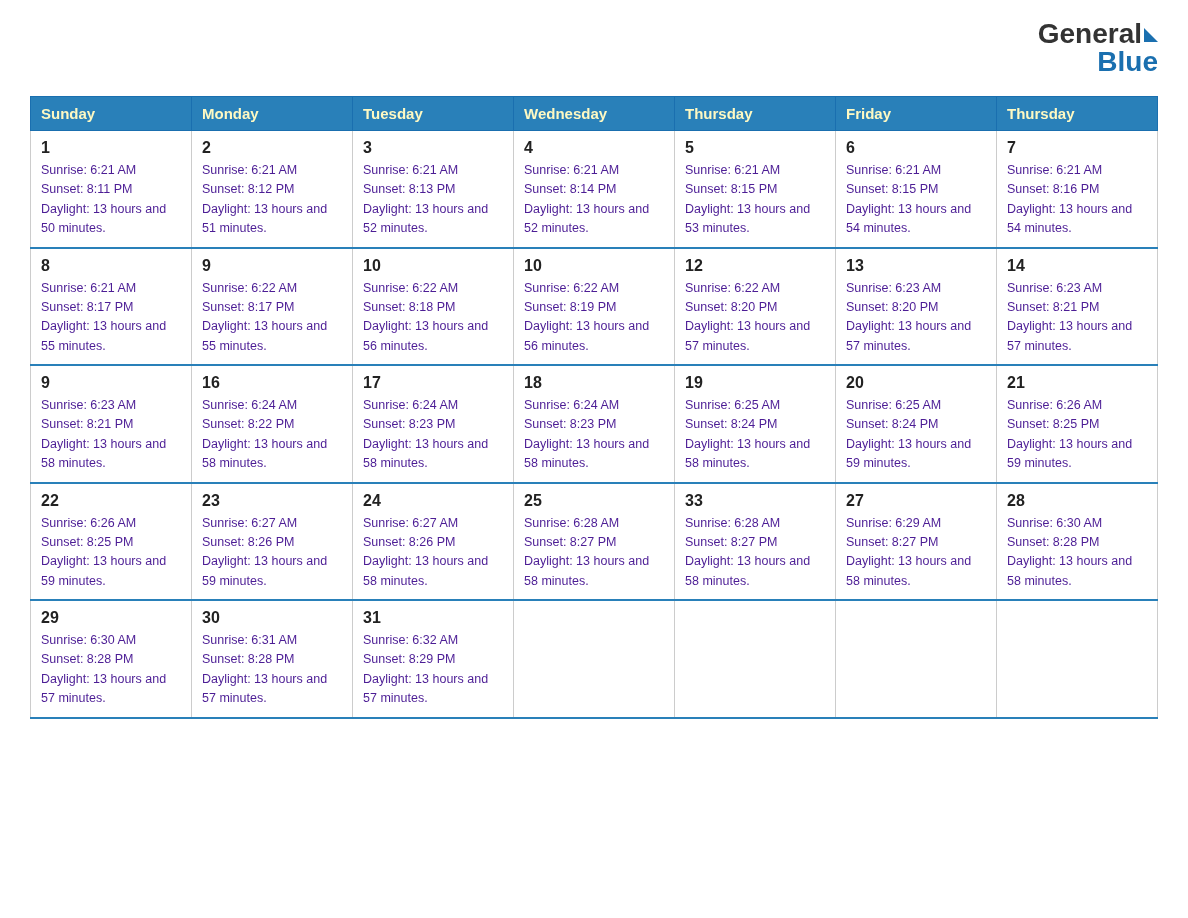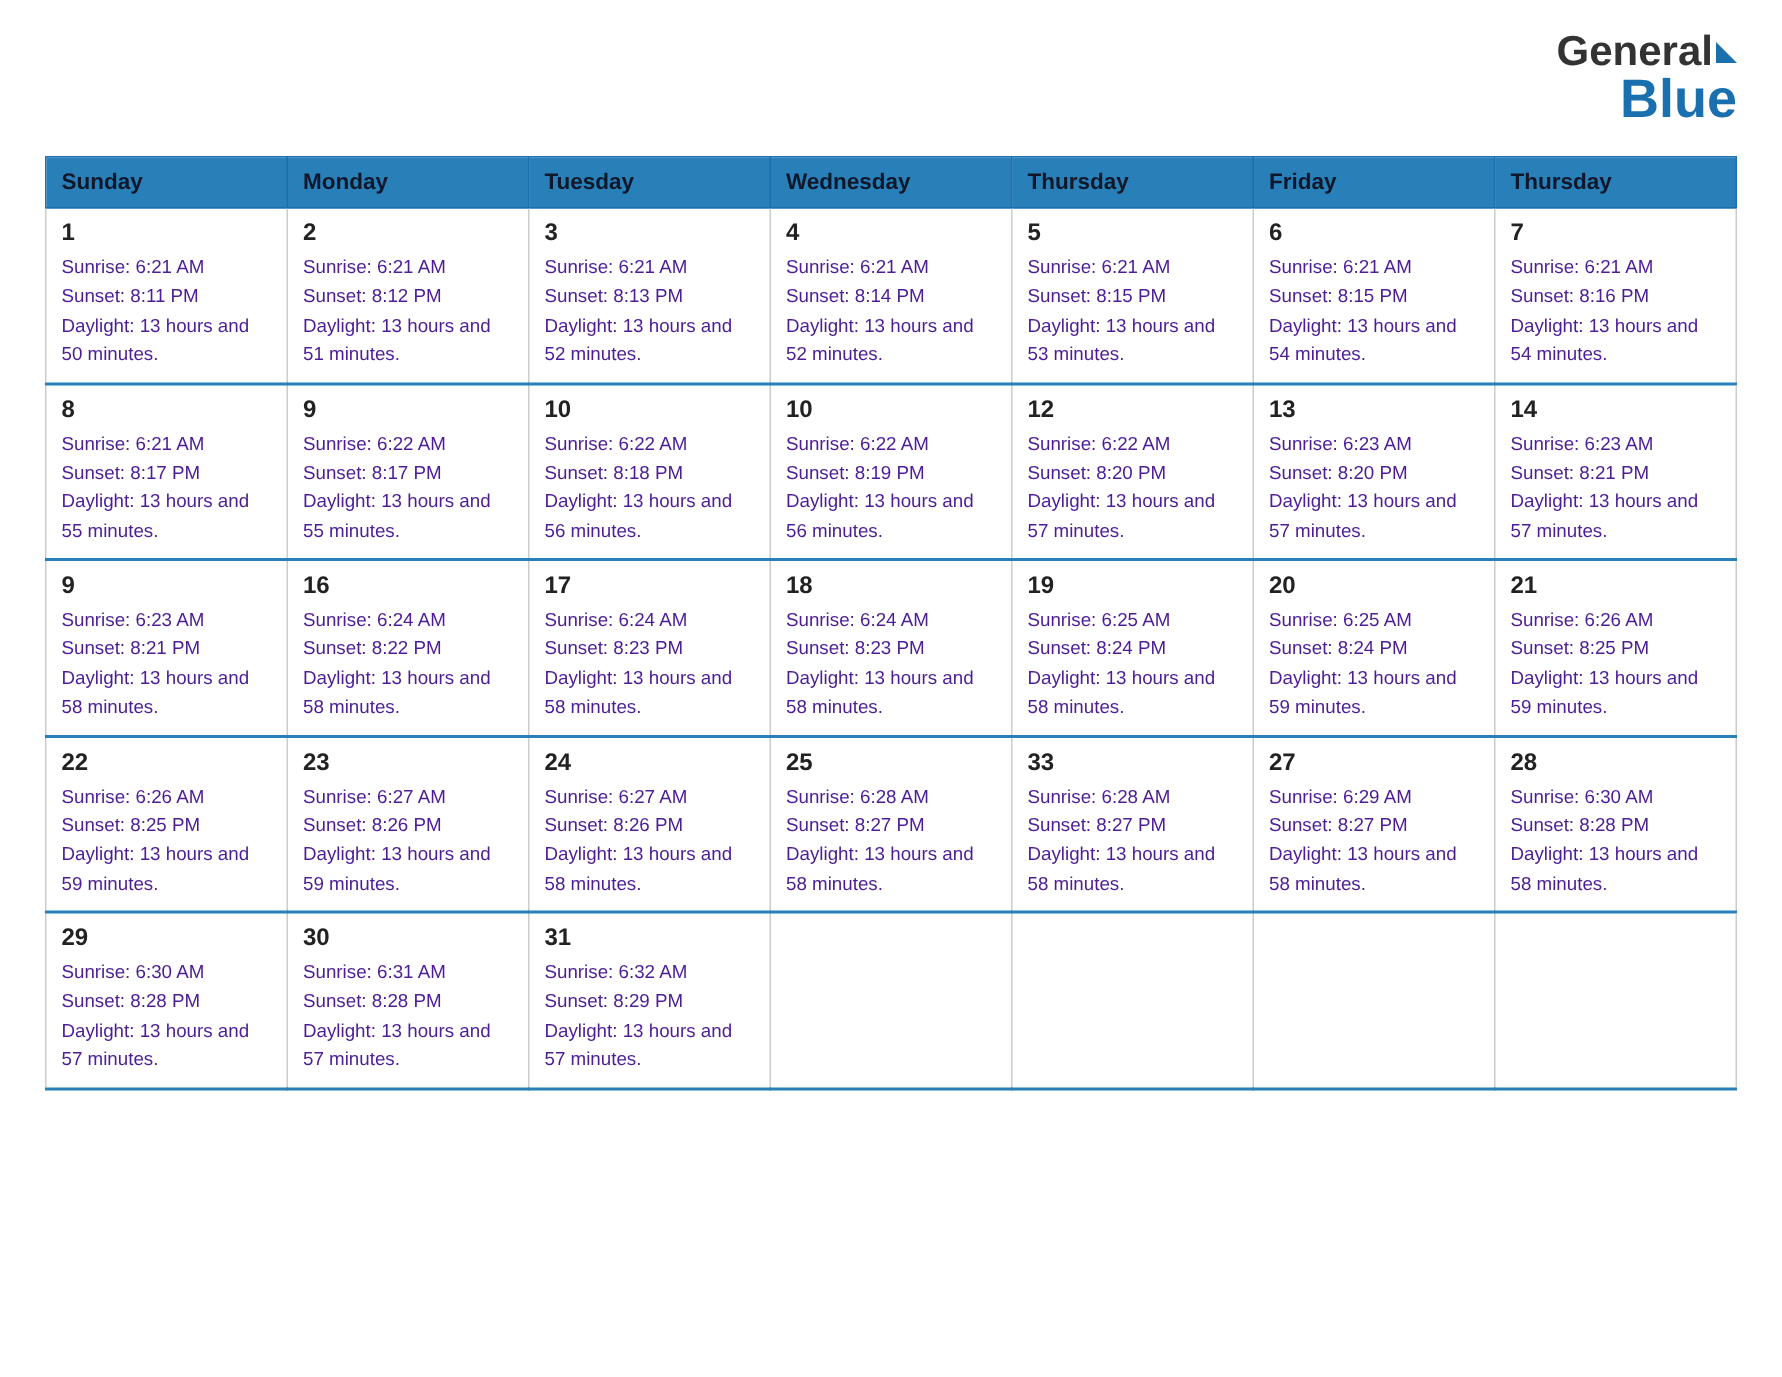--- a/index.html
+++ b/index.html
@@ -25,21 +25,21 @@
       display: inline-block;
       width: 0;
       height: 0;
       border-left: 14px solid #1a6faf;
       border-top: 14px solid transparent;
       border-bottom: 0px solid transparent;
       margin-left: 2px;
       margin-bottom: -2px;
     }
     .logo-blue {
-      font-size: 36px;
+      font-size: 28px;
       font-weight: bold;
       color: #1a6faf;
       margin-left: 2px;
     }
     .logo-wrapper {
       line-height: 1;
     }
     .logo-line1 {
       display: flex;
       align-items: center;
@@ -62,21 +62,21 @@
       font-weight: normal;
       color: #444;
       margin-top: 4px;
     }
     .calendar {
       width: 100%;
       border-collapse: collapse;
     }
     .calendar thead th {
       background-color: #2980b9;
-      color: #0f172a;
+      color: #fef9c3;
       font-size: 15px;
       font-weight: bold;
       padding: 8px 10px;
       text-align: left;
       border: 1px solid #1a6faf;
     }
     .calendar tbody td {
       vertical-align: top;
       border: 1px solid #ccc;
       padding: 8px 10px;

